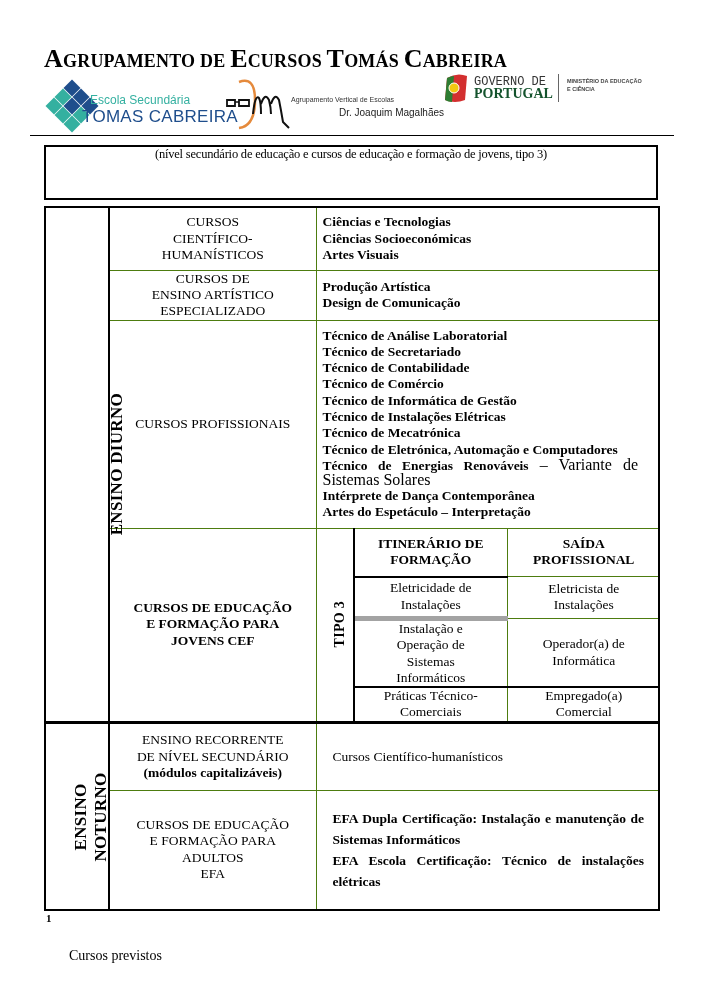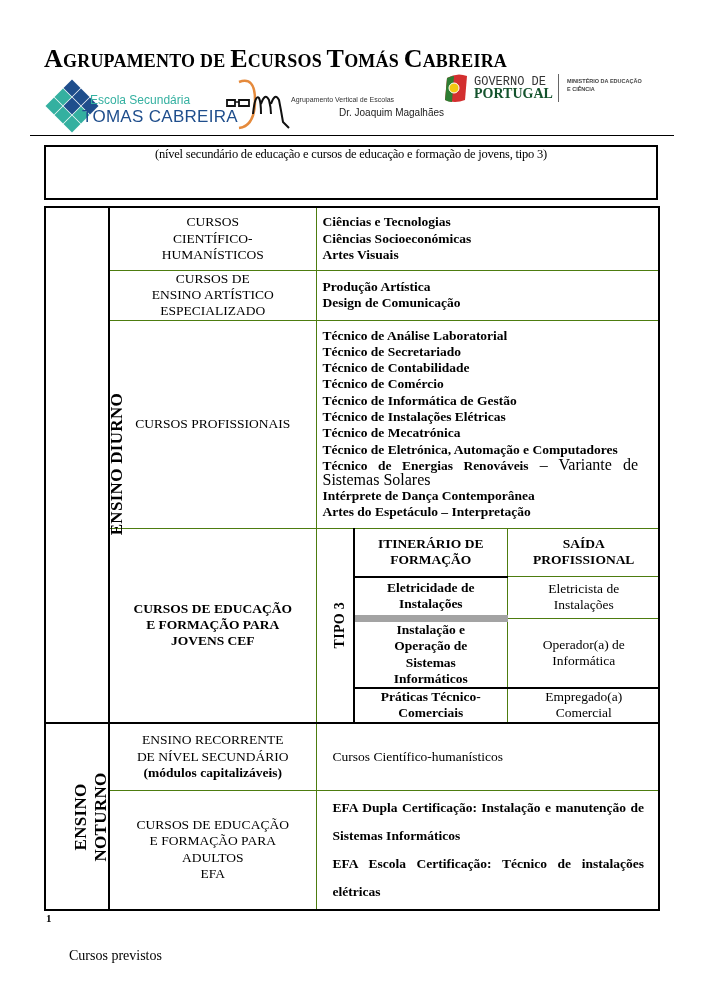--- a/index.html
+++ b/index.html
@@ -41,21 +41,21 @@
   td { border:1px solid #4d7c0f; padding:0; vertical-align:middle; font-size:13.5px; line-height:16.3px; }
   .tbl-outer { border:2px solid #000; }
   .cat { text-align:center; }
   .list { font-weight:bold; padding-left:6px; }
   .vert { text-align:center; }
   .vert span { display:inline-block; transform:rotate(-90deg); white-space:nowrap; font-weight:bold; font-size:17px; letter-spacing:0.3px; }
   .small-norm { font-weight:normal; font-size:16px; }
 
   .sub td { font-size:13.5px; line-height:16.3px; text-align:center; }
   .sub .hd { height:48px;font-weight:bold; }
-  .sub .bold { font-weight:bold; }
+  .sub .bold { font-weight:normal; }
 
   #footnote-num { left:46px; top:912px; font-size:11px; font-weight:bold; }
   #footnote-text { left:69px; top:948px; font-size:14px; }
 </style>
 </head>
 <body>
 
 <div id="org-title" class="abs">
   <span><span class="big">A</span><span class="sm">GRUPAMENTO DE </span></span><span><span class="big">E</span><span class="sm">CURSOS </span></span><span><span class="big">T</span><span class="sm">OMÁS </span></span><span><span class="big">C</span><span class="sm">ABREIRA</span></span>
 </div>
@@ -185,21 +185,21 @@
           <td class="bold" style="border-left:none;border-top:2px solid #000">
             <div>Eletricidade de</div>
             <div>Instalações</div>
           </td>
           <td style="border-right:none;vertical-align:top;padding-top:4px">
             <div>Eletricista de</div>
             <div>Instalações</div>
           </td>
         </tr>
         <tr style="height:66px">
-          <td class="bold" style="border-left:none;border-top:7px solid #a3a3a3">
+          <td class="bold" style="border-left:none;border-top:5px solid #a3a3a3">
             <div>Instalação e</div>
             <div>Operação de</div>
             <div>Sistemas</div>
             <div>Informáticos</div>
           </td>
           <td style="border-right:none">
             <div>Operador(a) de</div>
             <div>Informática</div>
           </td>
         </tr>
@@ -243,21 +243,21 @@
       <div>Cursos Científico-humanísticos</div>
     </td>
   </tr>
   <tr style="height:120px">
     <td class="cat">
       <div>CURSOS DE EDUCAÇÃO</div>
       <div>E FORMAÇÃO PARA</div>
       <div>ADULTOS</div>
       <div>EFA</div>
     </td>
-    <td style="padding:0 14px 0 16px;font-weight:bold;line-height:28px;text-align:justify;">
+    <td style="padding:0 14px 0 16px;font-weight:bold;line-height:21px;text-align:justify;">
       <div>EFA Dupla Certificação: Instalação e manutenção de Sistemas Informáticos</div>
       <div>EFA Escola Certificação: Técnico de instalações elétricas</div>
     </td>
   </tr>
 </tbody>
   </table>
 
 <div id="footnote-num" class="abs">1</div>
 <div id="footnote-text" class="abs">Cursos previstos</div>
 

